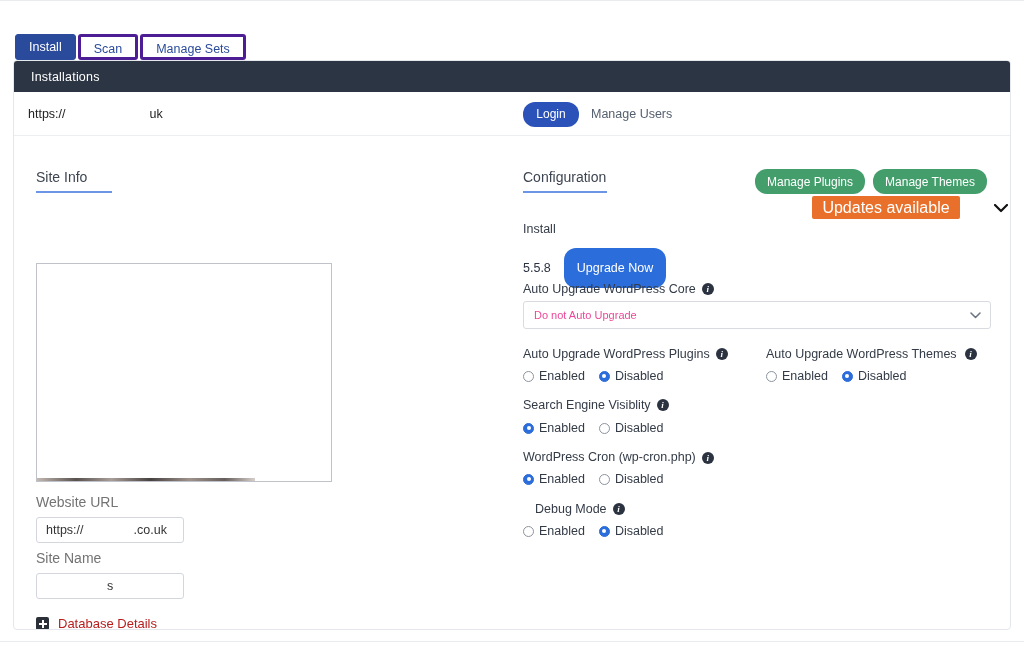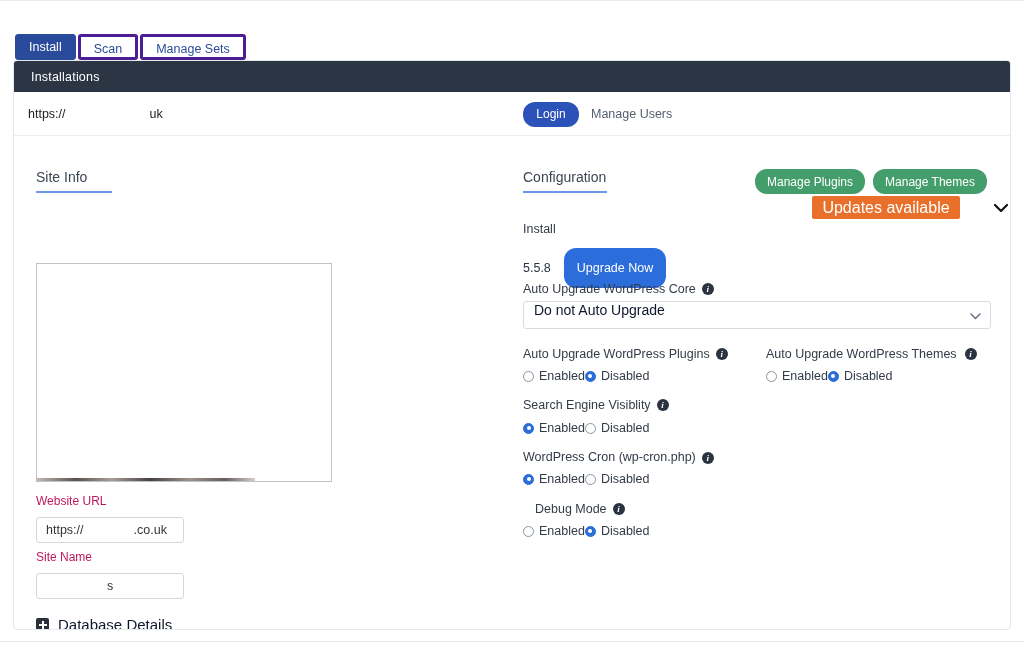--- a/index.html
+++ b/index.html
@@ -88,63 +88,63 @@
   .preview {
     position: absolute; left: 22px; top: 127px; width: 296px; height: 219px;
     border: 1px solid #bfc3c9; background: #fff; overflow: hidden;
   }
   .preview-strip {
     position: absolute; left: 0; bottom: 0; width: 74%; height: 3px;
     background: linear-gradient(90deg,#b9aba4 0%,#3a3330 18%,#9b8d86 34%,#262020 52%,#8e7f77 70%,#4a4240 86%,#cfc6c0 100%);
     opacity: .85;
   }
 
-  .field-label { font-size: 12px; color: #be185d; }
+  .field-label { font-size: 14px; color: #737373; }
   .field-box {
     border: 1px solid #d3d7dd; border-radius: 3px; background: #fff;
     height: 26px; font-size: 12.5px; color: #333;
     display: flex; align-items: center; padding: 0 9px;
     font-family: "Liberation Sans", sans-serif;
   }
 
   .dbrow {
     position: absolute; left: 22px; top: 480px;
     display: flex; align-items: center; gap: 9px; cursor: pointer;
   }
   .plus-icon {
     width: 13px; height: 13px; background: #2a2f38; border-radius: 2px;
     position: relative; flex: none;
   }
   .plus-icon::before, .plus-icon::after {
     content: ""; position: absolute; background: #fff;
   }
   .plus-icon::before { left: 2.5px; top: 5.5px; width: 8px; height: 2px; }
   .plus-icon::after  { top: 2.5px; left: 5.5px; height: 8px; width: 2px; }
-  .dbtext { font-size: 15px; color: #0f172a; }
+  .dbtext { font-size: 13px; color: #b91c1c; }
 
   
   .lbl { font-size: 12.5px; color: #333b47; display: flex; align-items: center; gap: 6px; }
   .info-i {
     width: 12px; height: 12px; border-radius: 50%; background: #2b3240;
     color: #fff; font-size: 9px; line-height: 12px; text-align: center;
     font-family: "Liberation Serif", serif; font-style: italic; font-weight: bold;
     flex: none; cursor: pointer;
   }
   .ver-num { font-size: 12.5px; color: #2b3240; }
   .btn-upgrade { background: #2b6ddb; height: 40px; padding: 0 13px; font-size: 12.5px; }
   .select-box {
     width: 468px; height: 28px; border: 1px solid #d8dbe0; border-radius: 3px;
-    background: #fff; font-size: 14px; color: #0f172a;
-    display: flex; padding: 0 10px;
+    background: #fff; font-size: 11px; color: #ec4899;
+    display: flex; align-items: center; padding: 0 10px;
     position: relative; cursor: pointer;
   }
   .select-box .caret {
     position: absolute; right: 9px; top: 50%; transform: translateY(-50%);
   }
-  .radio-line { display: flex; align-items: center; gap: 0; }
+  .radio-line { display: flex; align-items: center; gap: 14px; }
   .radio-opt { display: flex; align-items: center; gap: 5px; cursor: pointer; }
   .radio {
     width: 11px; height: 11px; border-radius: 50%;
     border: 1px solid #8d949e; background: #fff; flex: none; position: relative;
   }
   .radio.on { border-color: #2b6ddb; background: #2b6ddb; }
   .radio.on::after {
     content: ""; position: absolute; left: 2.5px; top: 2.5px;
     width: 4px; height: 4px; border-radius: 50%; background: #fff;
   }

